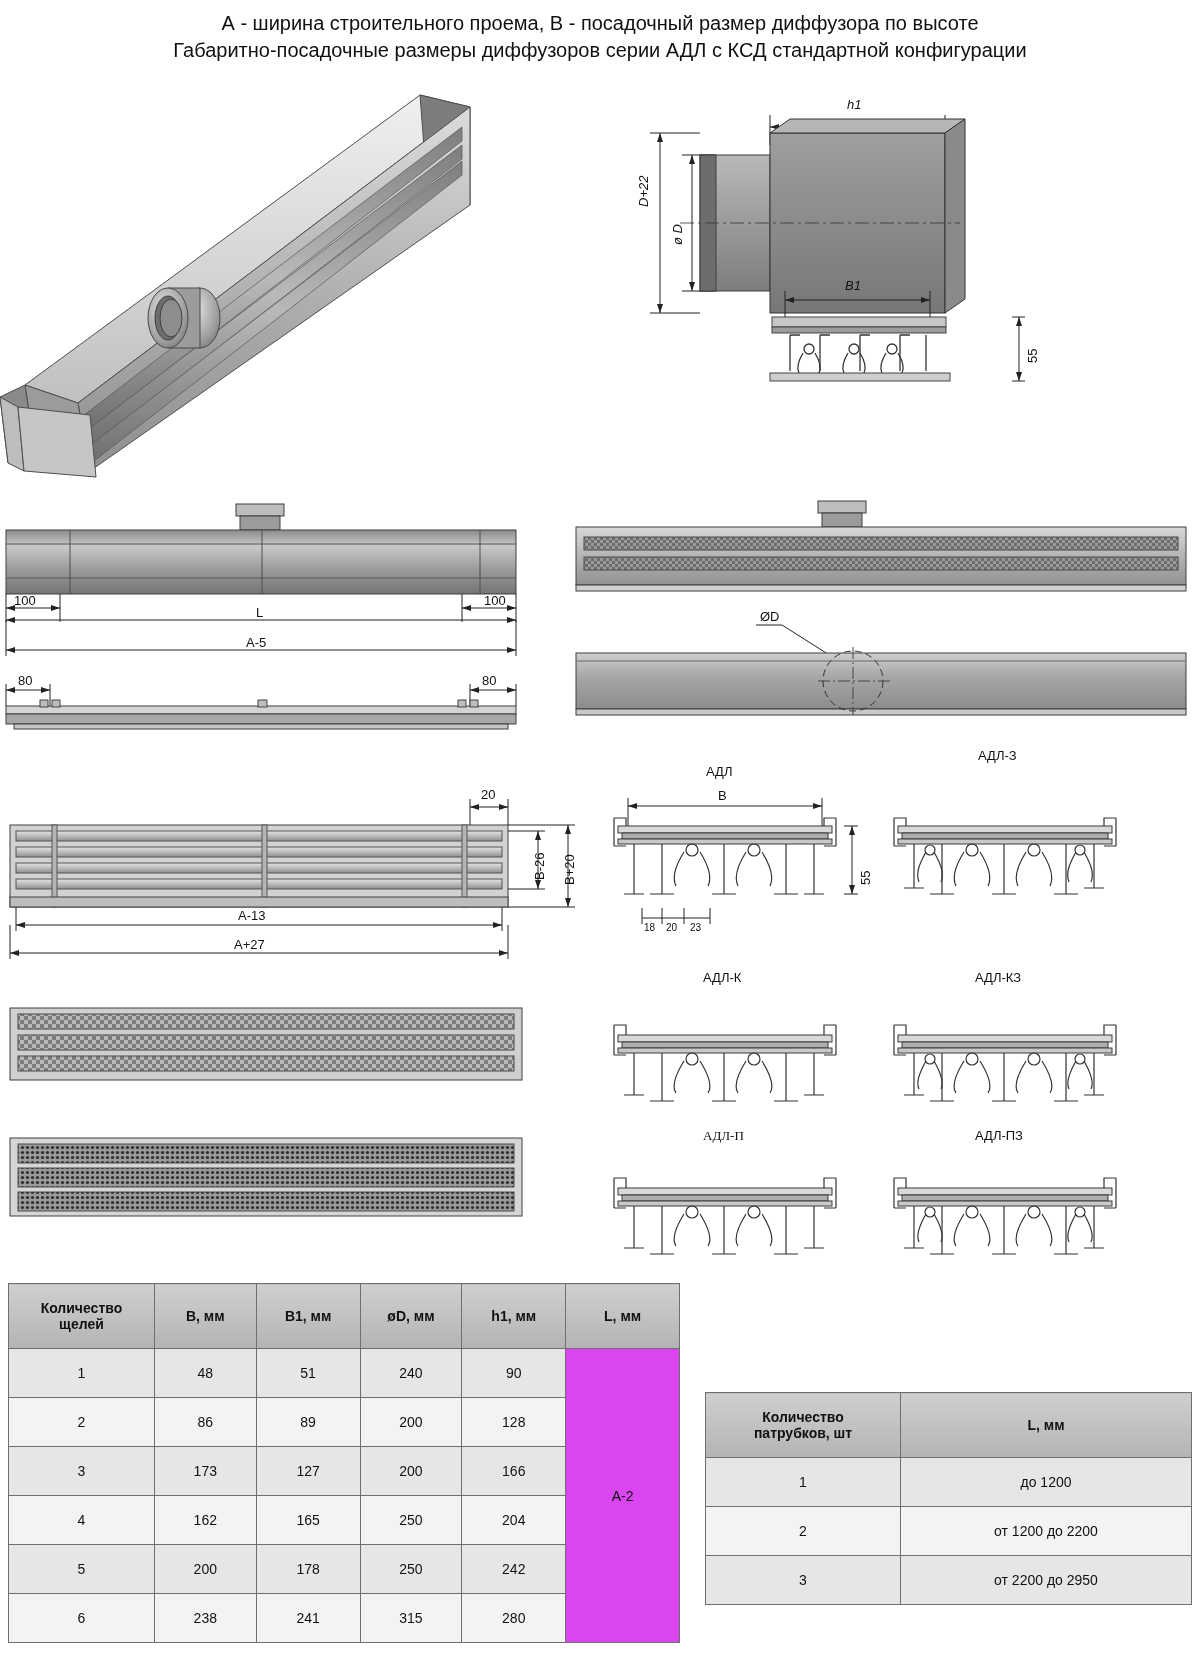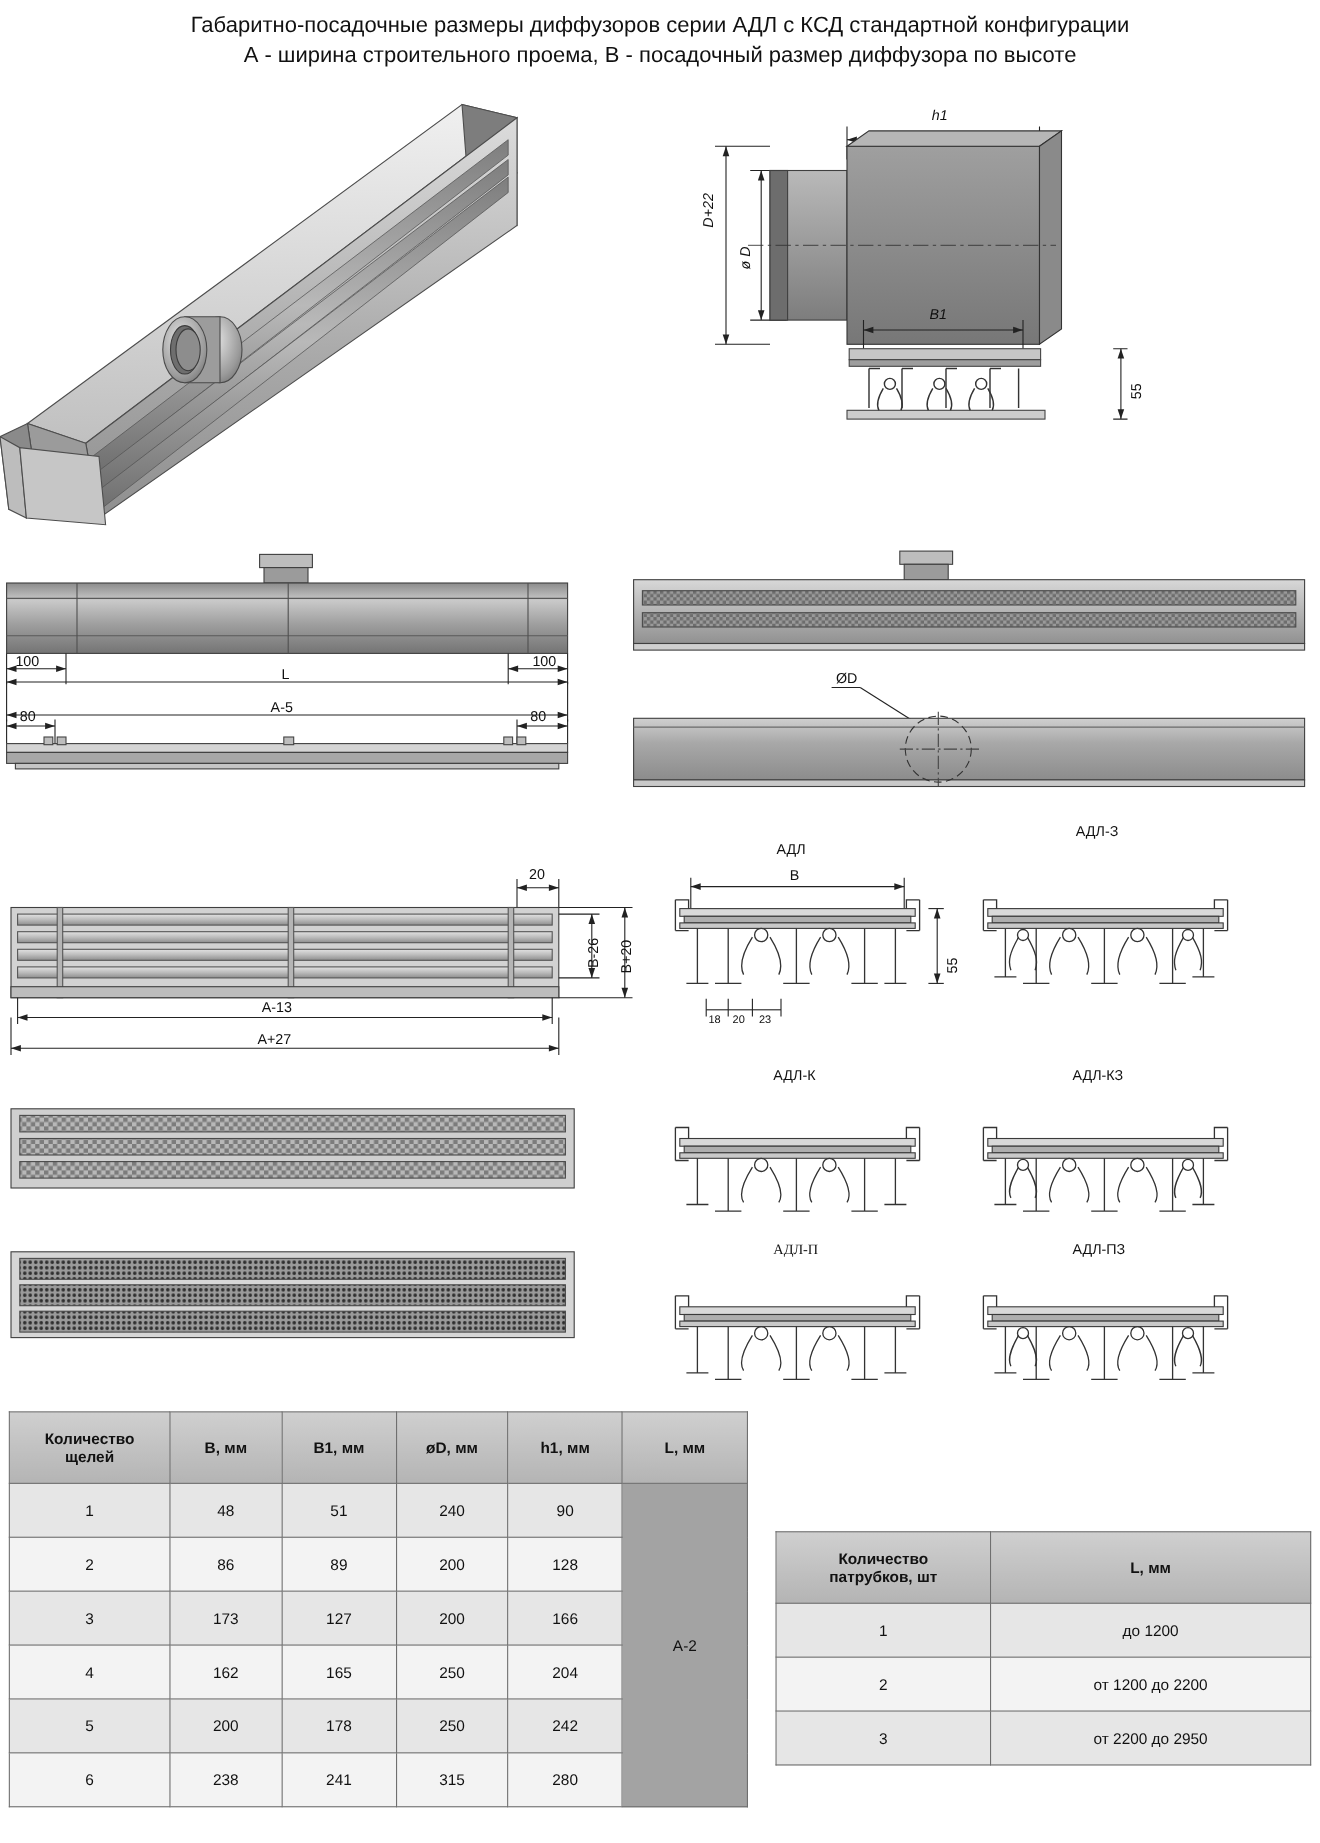--- a/index.html
+++ b/index.html
@@ -57,22 +57,22 @@
   #pipe-table td { height:37px; }
   #pipe-table .col-n { width:195px; }
 
   
   #iso { position:absolute; left:0; top:85px; width:530px; height:400px; }
 </style>
 </head>
 <body>
 
 <div class="title">
+  <div>А - ширина строительного проема, В - посадочный размер диффузора по высоте</div>
   <div>Габаритно-посадочные размеры диффузоров серии АДЛ с КСД стандартной конфигурации</div>
-  <div>А - ширина строительного проема, В - посадочный размер диффузора по высоте</div>
 </div>
 
 <div id="iso">
   <svg width="530" height="400" viewBox="0 0 530 400">
     <defs>
       <linearGradient id="gTop" x1="0" y1="0" x2="0" y2="1">
         <stop offset="0%" stop-color="#f0f0f0"></stop>
           <stop offset="100%" stop-color="#c0c0c0"></stop>
       </linearGradient>
       <linearGradient id="gSide" x1="0" y1="0" x2="0" y2="1">
@@ -242,21 +242,21 @@
     <polygon points="516,150 507,147 507,153" fill="#222"></polygon>
     <line x1="6" y1="120" x2="6" y2="156" stroke="#222"></line>
     <line x1="516" y1="120" x2="516" y2="156" stroke="#222"></line>
   </svg>
   <div class="abs lbl" style="left:14px; top:93px;">100</div>
   <div class="abs lbl" style="left:484px; top:93px;">100</div>
   <div class="abs lbl" style="left:256px; top:105px;">L</div>
   <div class="abs lbl" style="left:246px; top:135px;">А-5</div>
 </div>
 
-<div class="abs" style="left:0px; top:640px; width:545px; height:80px;">
+<div class="abs" style="left:0px; top:670px; width:545px; height:80px;">
   <svg width="545" height="80" viewBox="0 0 545 80">
 
     <line x1="6" y1="20" x2="50" y2="20" stroke="#222"></line>
     <polygon points="6,20 15,17 15,23" fill="#222"></polygon>
     <polygon points="50,20 41,17 41,23" fill="#222"></polygon>
     <line x1="6" y1="14" x2="6" y2="36" stroke="#222"></line>
     <line x1="50" y1="14" x2="50" y2="36" stroke="#222"></line>
 
     <line x1="470" y1="20" x2="516" y2="20" stroke="#222"></line>
     <polygon points="470,20 479,17 479,23" fill="#222"></polygon>
@@ -604,21 +604,21 @@
       <th class="col-l">L, мм</th>
     </tr>
   </thead>
   <tbody>
     <tr>
       <td>1</td>
       <td>48</td>
       <td>51</td>
       <td>240</td>
       <td>90</td>
-      <td rowspan="6" style="background:#a3a3a3;">А-2</td>
+      <td rowspan="6" style="background:#d946ef;">А-2</td>
     </tr>
     <tr>
       <td>2</td>
       <td>86</td>
       <td>89</td>
       <td>200</td>
       <td>128</td>
     </tr>
     <tr>
       <td>3</td>

